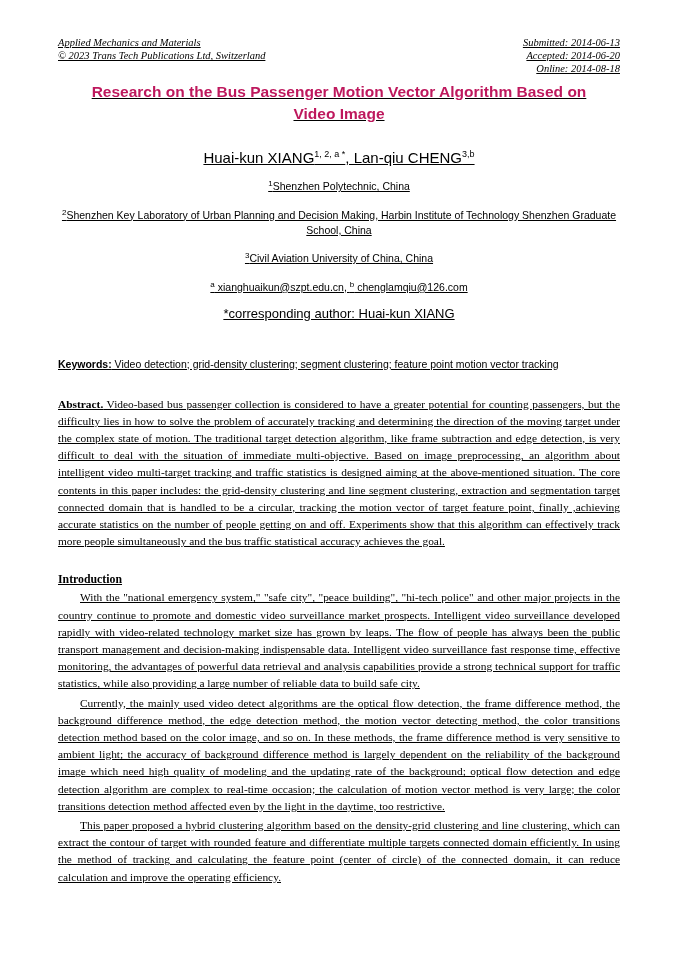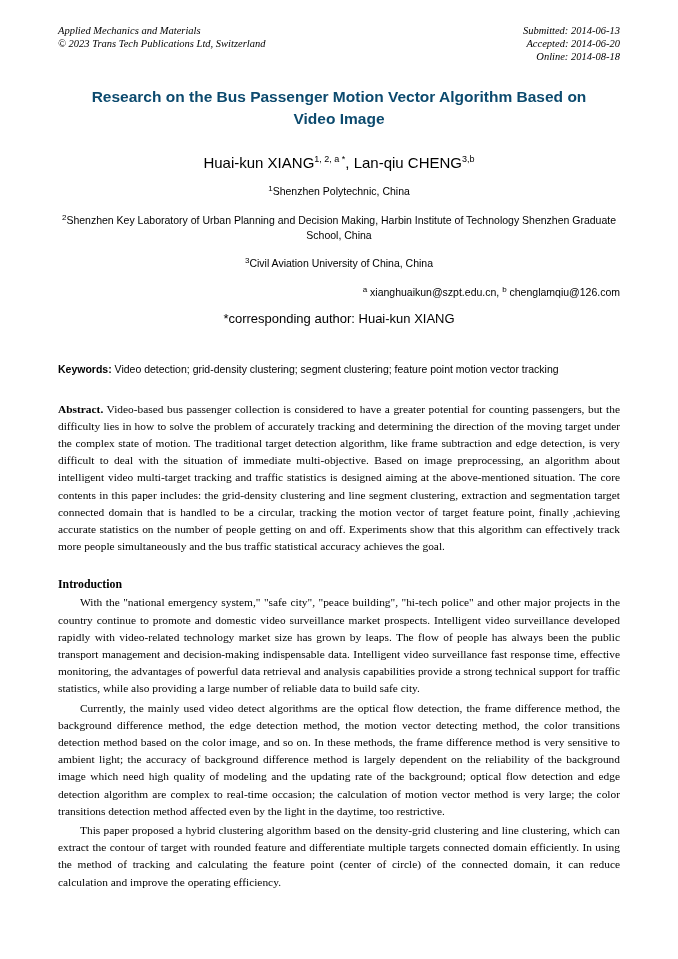--- a/index.html
+++ b/index.html
@@ -10,22 +10,23 @@
   body {
     font-family: "Liberation Serif", serif;
   }
   .page {
     width: 678px;
     height: 959px;
     background: #ffffff;
     margin: 0 auto;
     position: relative;
     box-sizing: border-box;
-    padding: 24px 58px 0 58px;
+    padding: 36px 58px 0 58px;
     overflow: hidden;
+    text-decoration: underline;
   }
 
   
   .header {
     display: flex;
     justify-content: space-between;
     align-items: flex-start;
     font-family: "Liberation Serif", serif;
     font-style: italic;
     font-size: 10.5px;
@@ -34,27 +35,27 @@
   }
   .header-left div, .header-right div {
     white-space: nowrap;
   }
   .header-right {
     text-align: right;
   }
 
   
   .title {
-    margin-top: 22px;
+    margin-top: 5px;
     font-family: "Liberation Sans", sans-serif;
     font-weight: bold;
     font-size: 15.5px;
     line-height: 22px;
     text-align: center;
-    color: #0c4a6e;
+    color: #be185d;
     padding: 0 16px;
   }
 
   
   .authors {
     margin-top: 24px;
     text-align: center;
     font-family: "Liberation Sans", sans-serif;
     font-size: 15px;
     color: #000;
@@ -69,21 +70,21 @@
     font-family: "Liberation Sans", sans-serif;
     font-size: 10.5px;
     line-height: 15px;
     color: #000;
   }
   .affil sup { font-size: 8px; }
   .affil.two-line { line-height: 15px; }
 
   .emails {
     margin-top: 13px;
-    text-align: right;
+    text-align: center;
     font-family: "Liberation Sans", sans-serif;
     font-size: 10.5px;
     color: #000;
   }
   .emails sup { font-size: 8px; }
 
   .corresponding {
     margin-top: 13px;
     text-align: center;
     font-family: "Liberation Sans", sans-serif;

